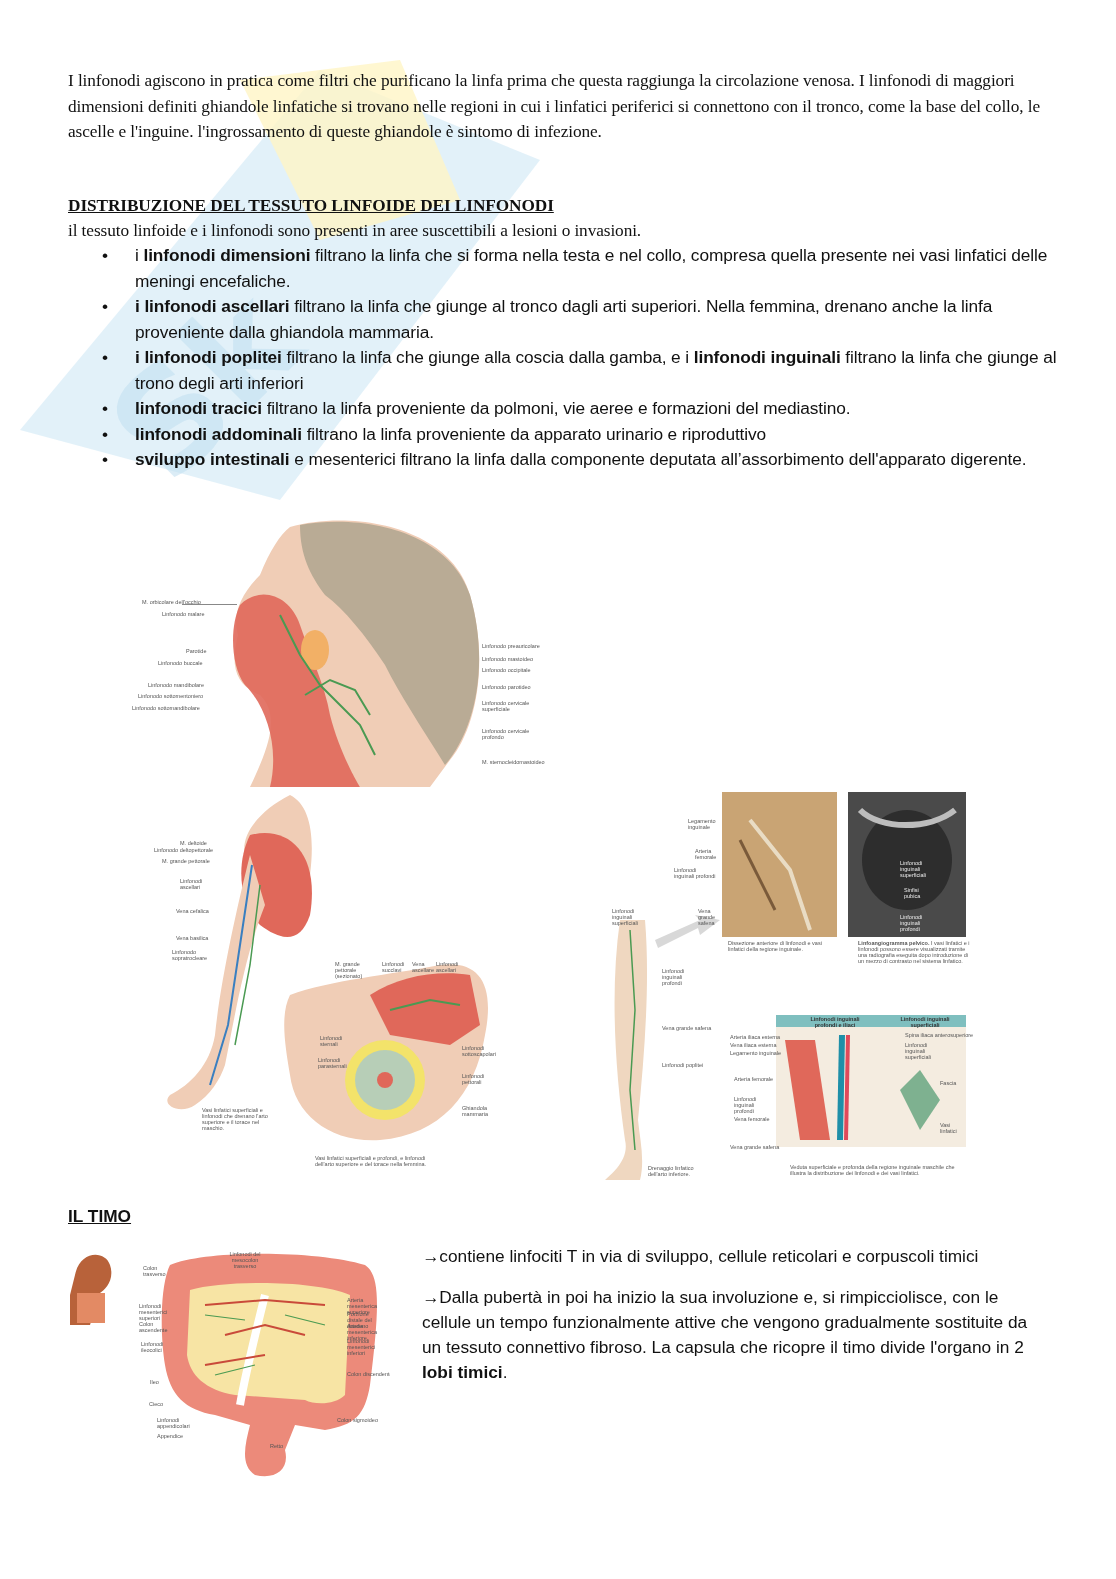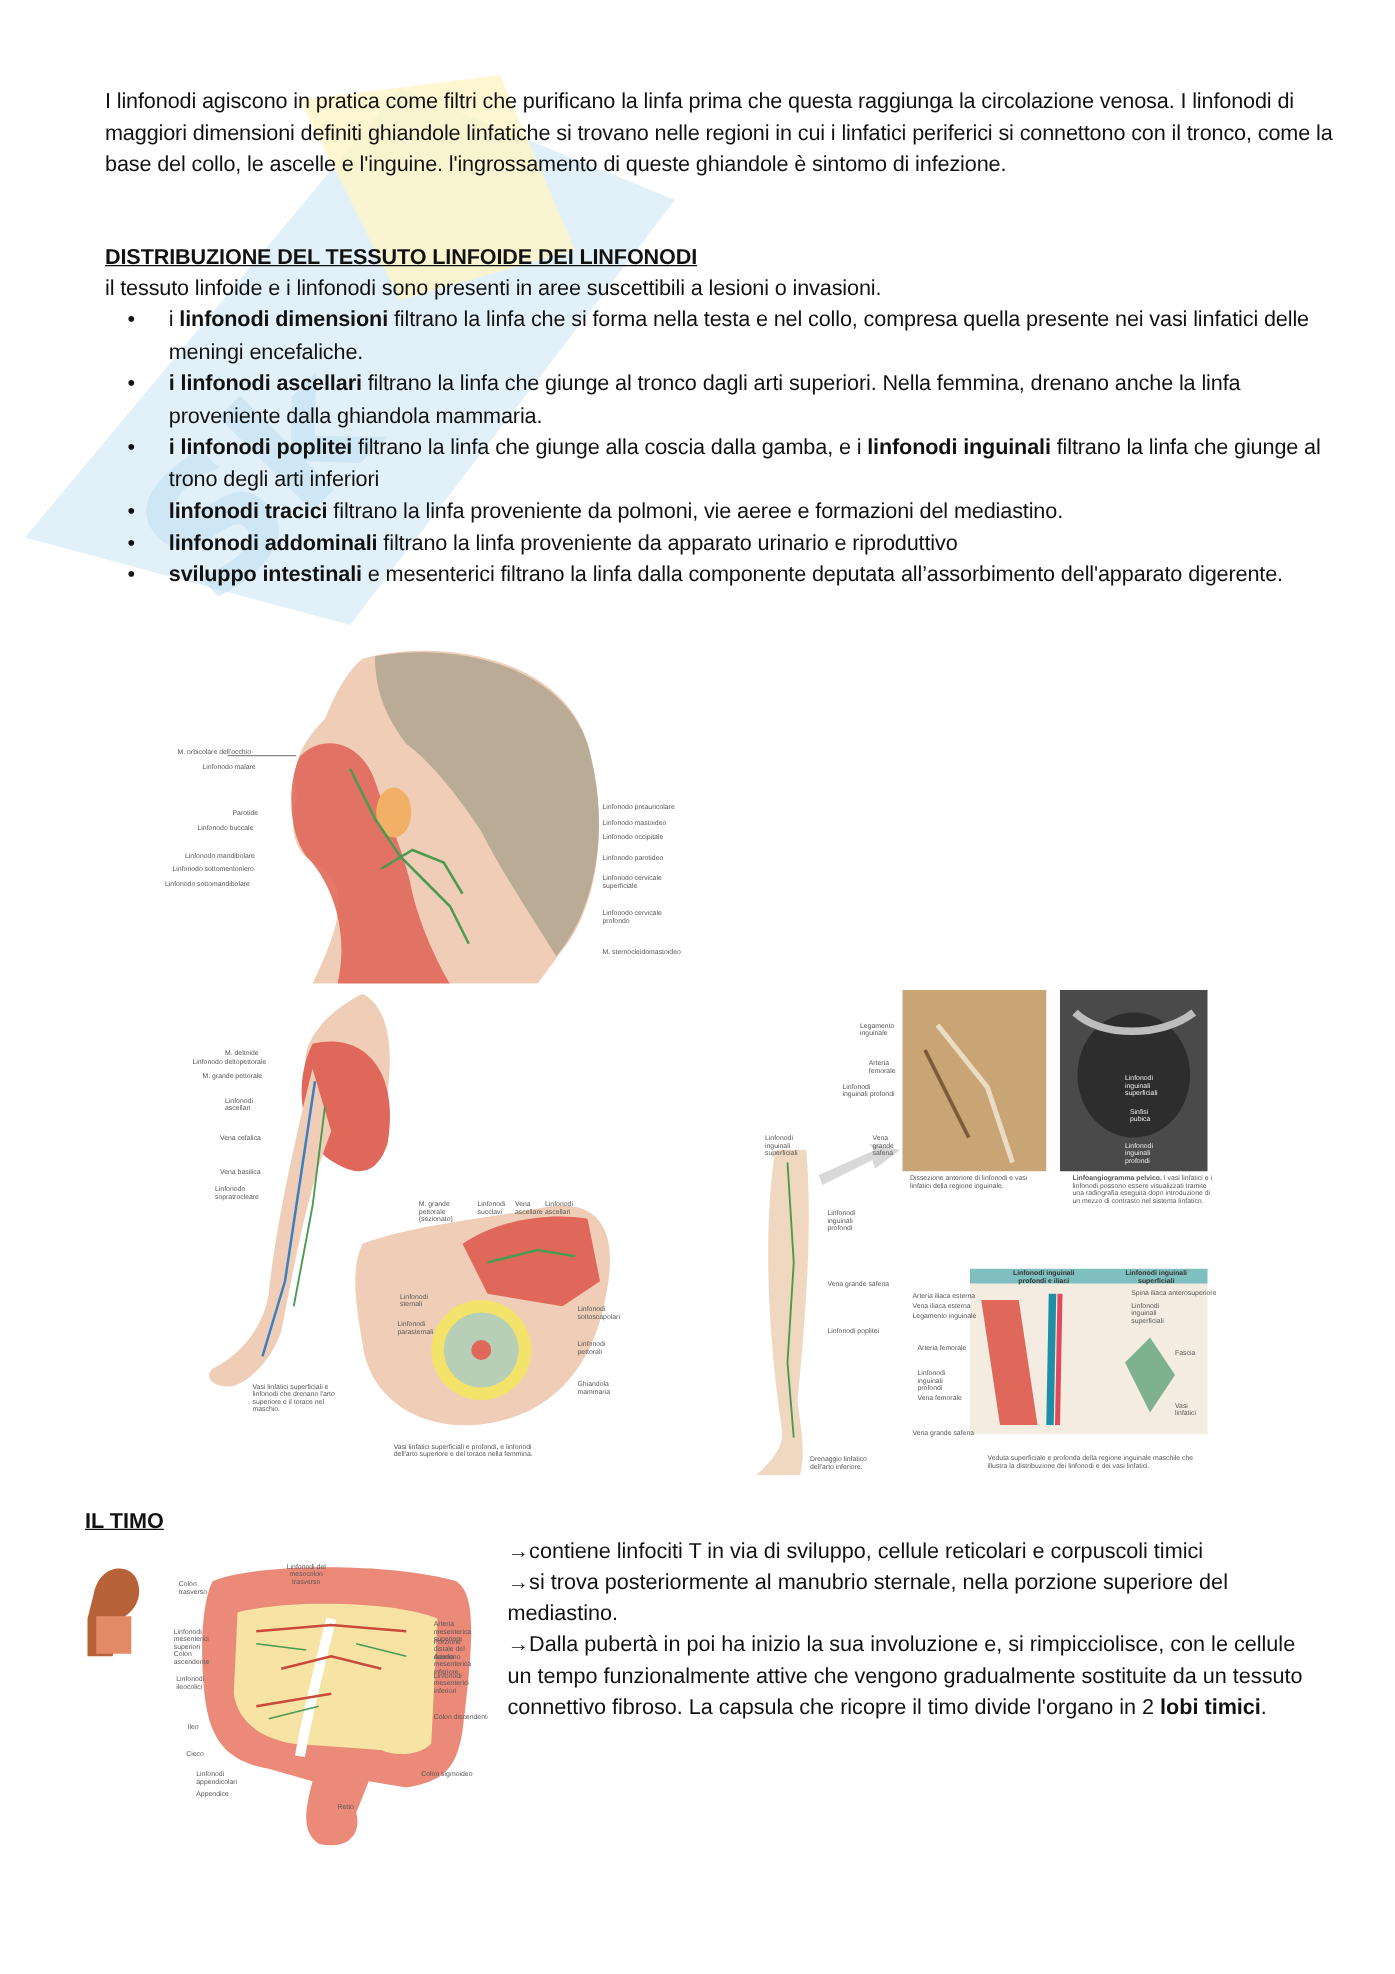--- a/index.html
+++ b/index.html
@@ -7,39 +7,39 @@
     width: 1116px; height: 1579px; position: relative; overflow: hidden;
     font-family: "Liberation Sans", "DejaVu Sans", sans-serif;
     color: #111111;
   }
   .watermark {
     position: absolute; left: 20px; top: 40px; width: 520px; height: 460px;
     pointer-events: none; z-index: 0;
   }
   .page { position: absolute; left: 0; top: 0; width: 1116px; height: 1579px; z-index: 1; }
   .text {
-    position: absolute; left: 84px; width: 990px;
-    font-size: 17.3px; line-height: 25.5px; letter-spacing: -0.1px;
+    position: absolute; left: 68px; width: 990px;
+    font-size: 17.3px; line-height: 25.5px; letter-spacing: -0.1px; font-family: Liberation Serif, serif;
   }
   .p1 { top: 68px; }
   .h1 { top: 193px; font-weight: bold; text-decoration: underline; }
   .intro { top: 218px; }
   ul.bullets { position: absolute; left: 68px; top: 243px; width: 990px; margin: 0; padding: 0; list-style: none;
     font-size: 17.3px; line-height: 25.5px; letter-spacing: -0.1px; }
   ul.bullets li { position: relative; padding-left: 67px; }
   ul.bullets li .dot { position: absolute; left: 34px; top: 0; }
   b { font-weight: bold; }
 
   .fig { position: absolute; overflow: hidden; }
   .label { position: absolute; font-size: 5.5px; color: #555; white-space: nowrap; line-height: 6px; }
   .leader { position: absolute; height: 1px; background: #888; }
 
   .timo-h { position: absolute; left: 68px; top: 1206px; font-weight: bold; text-decoration: underline; font-size: 17.3px; }
   .timo-text { position: absolute; left: 406px; top: 1228px; width: 640px; font-size: 17.3px; line-height: 25px; }
-  .timo-text p { margin: 0; }
+  .timo-text p { margin: 16px; }
 </style>
 </head>
 <body>
 
 <svg class="watermark" viewBox="0 0 520 460">
   <polygon points="0,390 300,30 520,120 260,460" fill="#d5ebf6" opacity="0.7"></polygon>
   <polygon points="220,40 380,20 440,160 300,200" fill="#fff5c6" opacity="0.8"></polygon>
   <text x="60" y="370" font-size="140" font-weight="bold" fill="#c4e1f1" transform="rotate(-45 200 300)" font-family="DejaVu Sans, sans-serif" opacity="0.6">Sk</text>
 </svg>
 
@@ -192,17 +192,16 @@
     <div class="label" style="left:282px; top:66px; white-space:normal; width:36px;">Porzione distale del duodeno</div>
     <div class="label" style="left:282px; top:78px; white-space:normal; width:36px;">Arteria mesenterica inferiore</div>
     <div class="label" style="left:282px; top:93px; white-space:normal; width:38px;">Linfonodi mesenterici inferiori</div>
     <div class="label" style="left:282px; top:126px;">Colon discendente</div>
     <div class="label" style="left:272px; top:172px;">Colon sigmoideo</div>
     <div class="label" style="left:205px; top:198px;">Retto</div>
   </div>
 
   <div class="timo-text">
     <p><span>→</span><span>contiene linfociti T in via di sviluppo, cellule reticolari e corpuscoli timici</span></p>
-    <p><span>→</span><span>si trova posteriormente al manubrio sternale, nella porzione superiore del mediastino.</span></p>
     <p><span>→</span><span>Dalla pubertà in poi ha inizio la sua involuzione e, si rimpicciolisce, con le cellule un tempo funzionalmente attive che vengono gradualmente sostituite da un tessuto connettivo fibroso. La capsula che ricopre il timo divide l'organo in 2 </span><b>lobi timici</b><span>.</span></p>
   </div>
 
 </div>
 
 </body></html>

